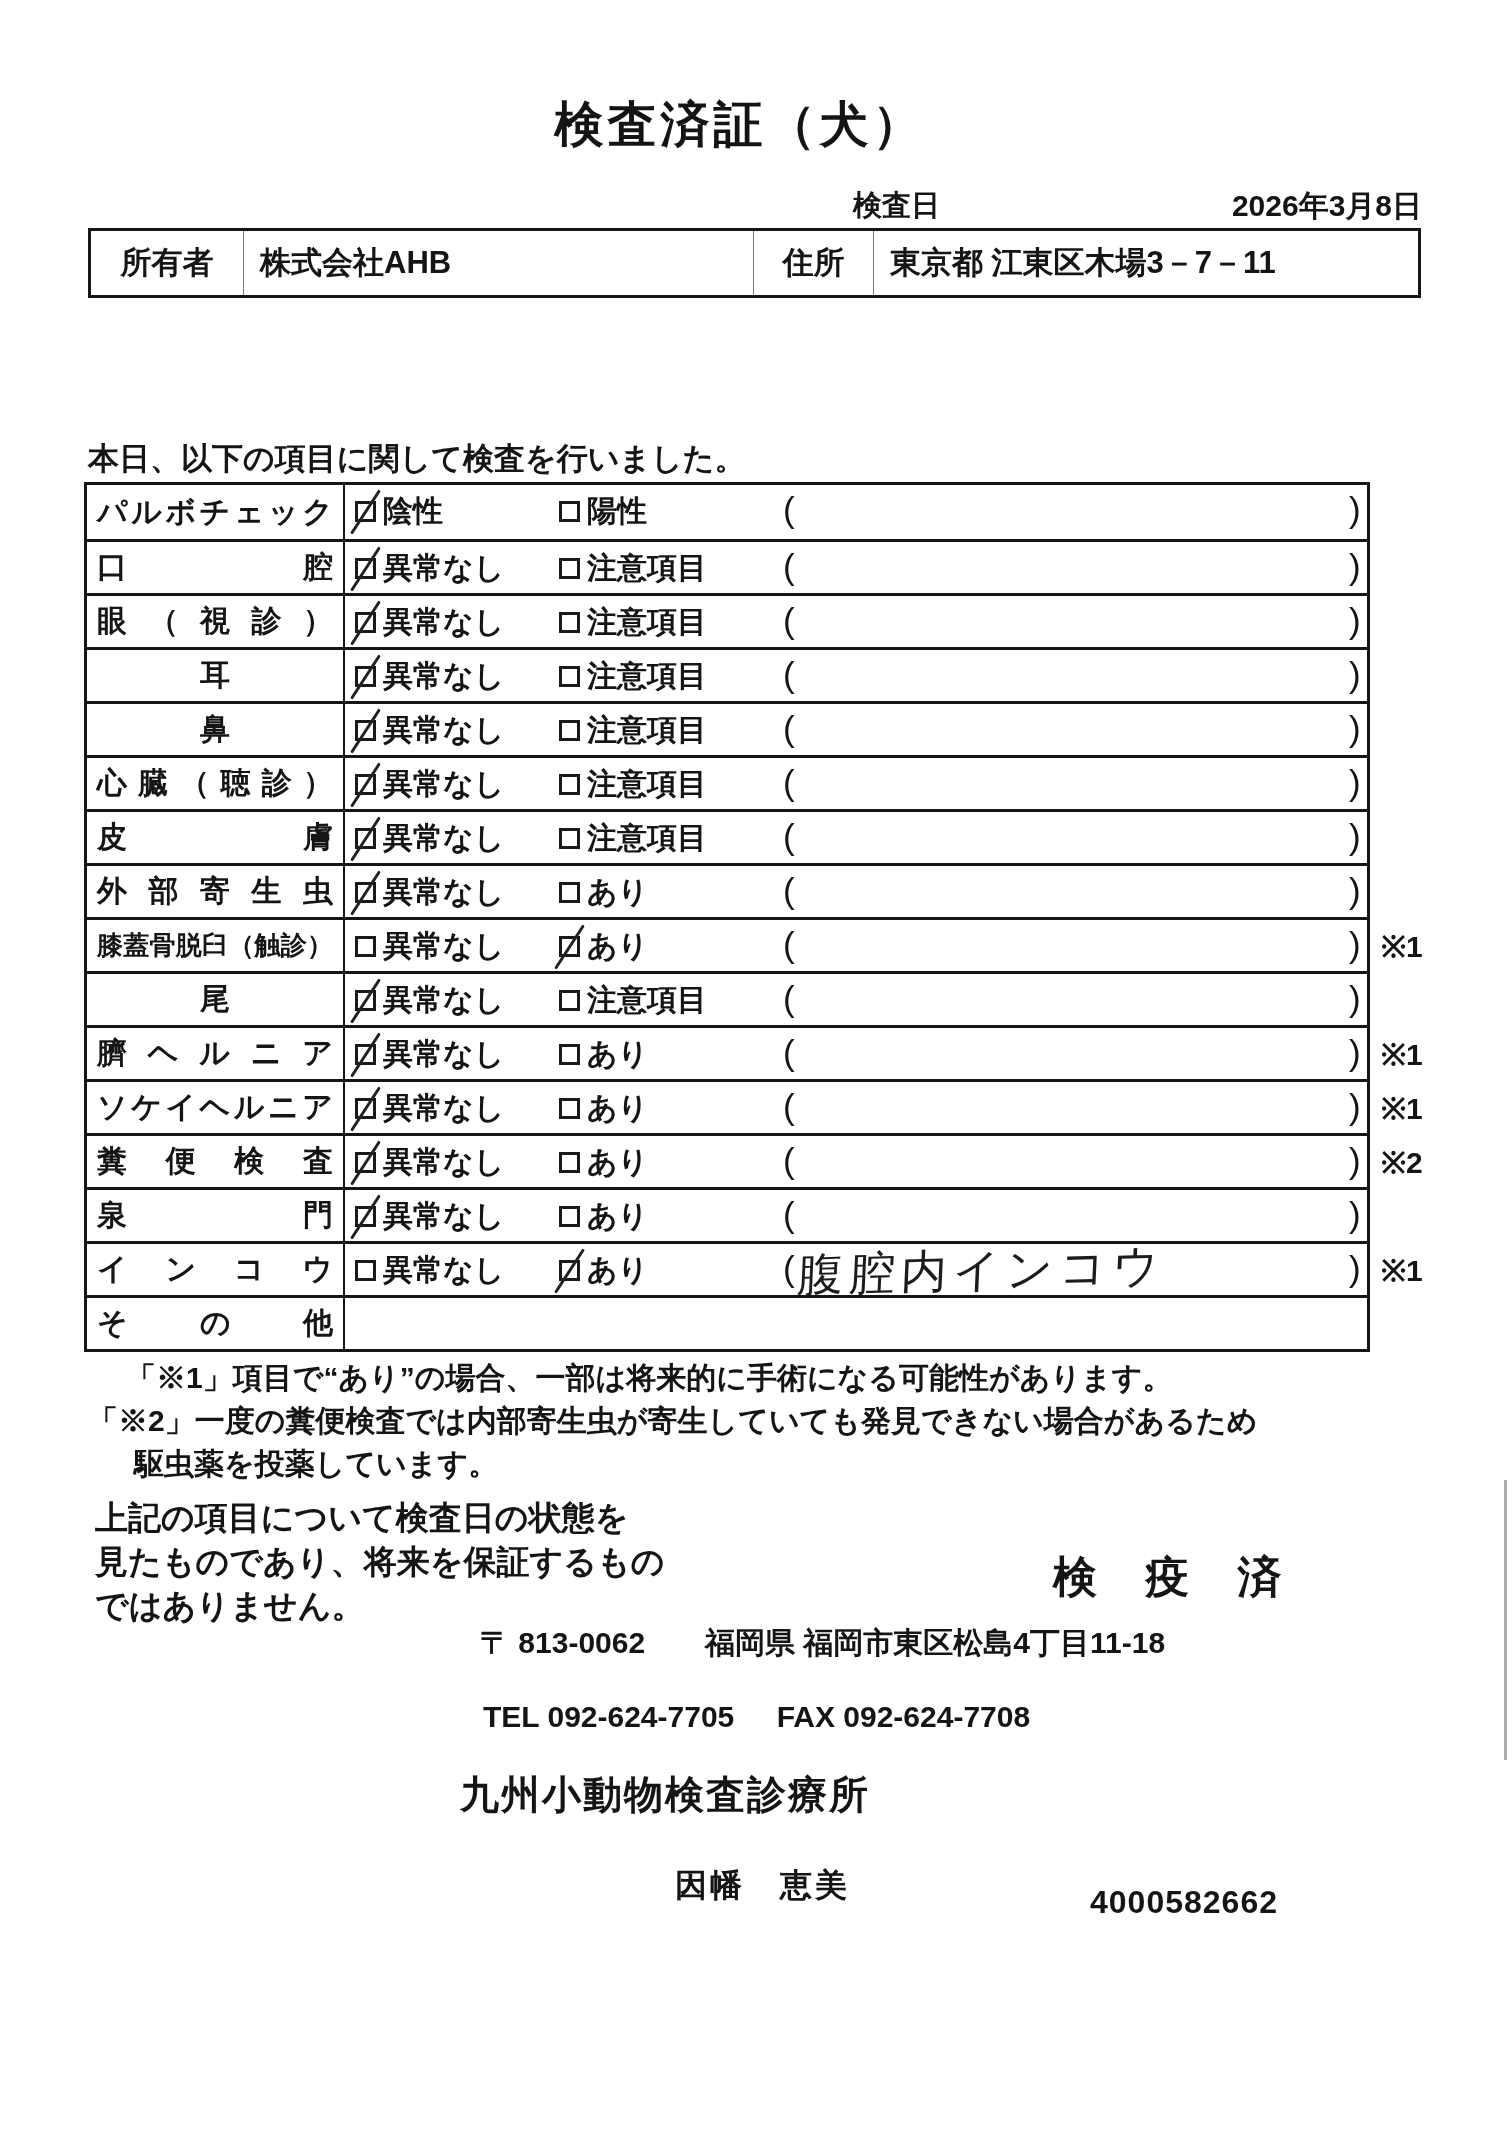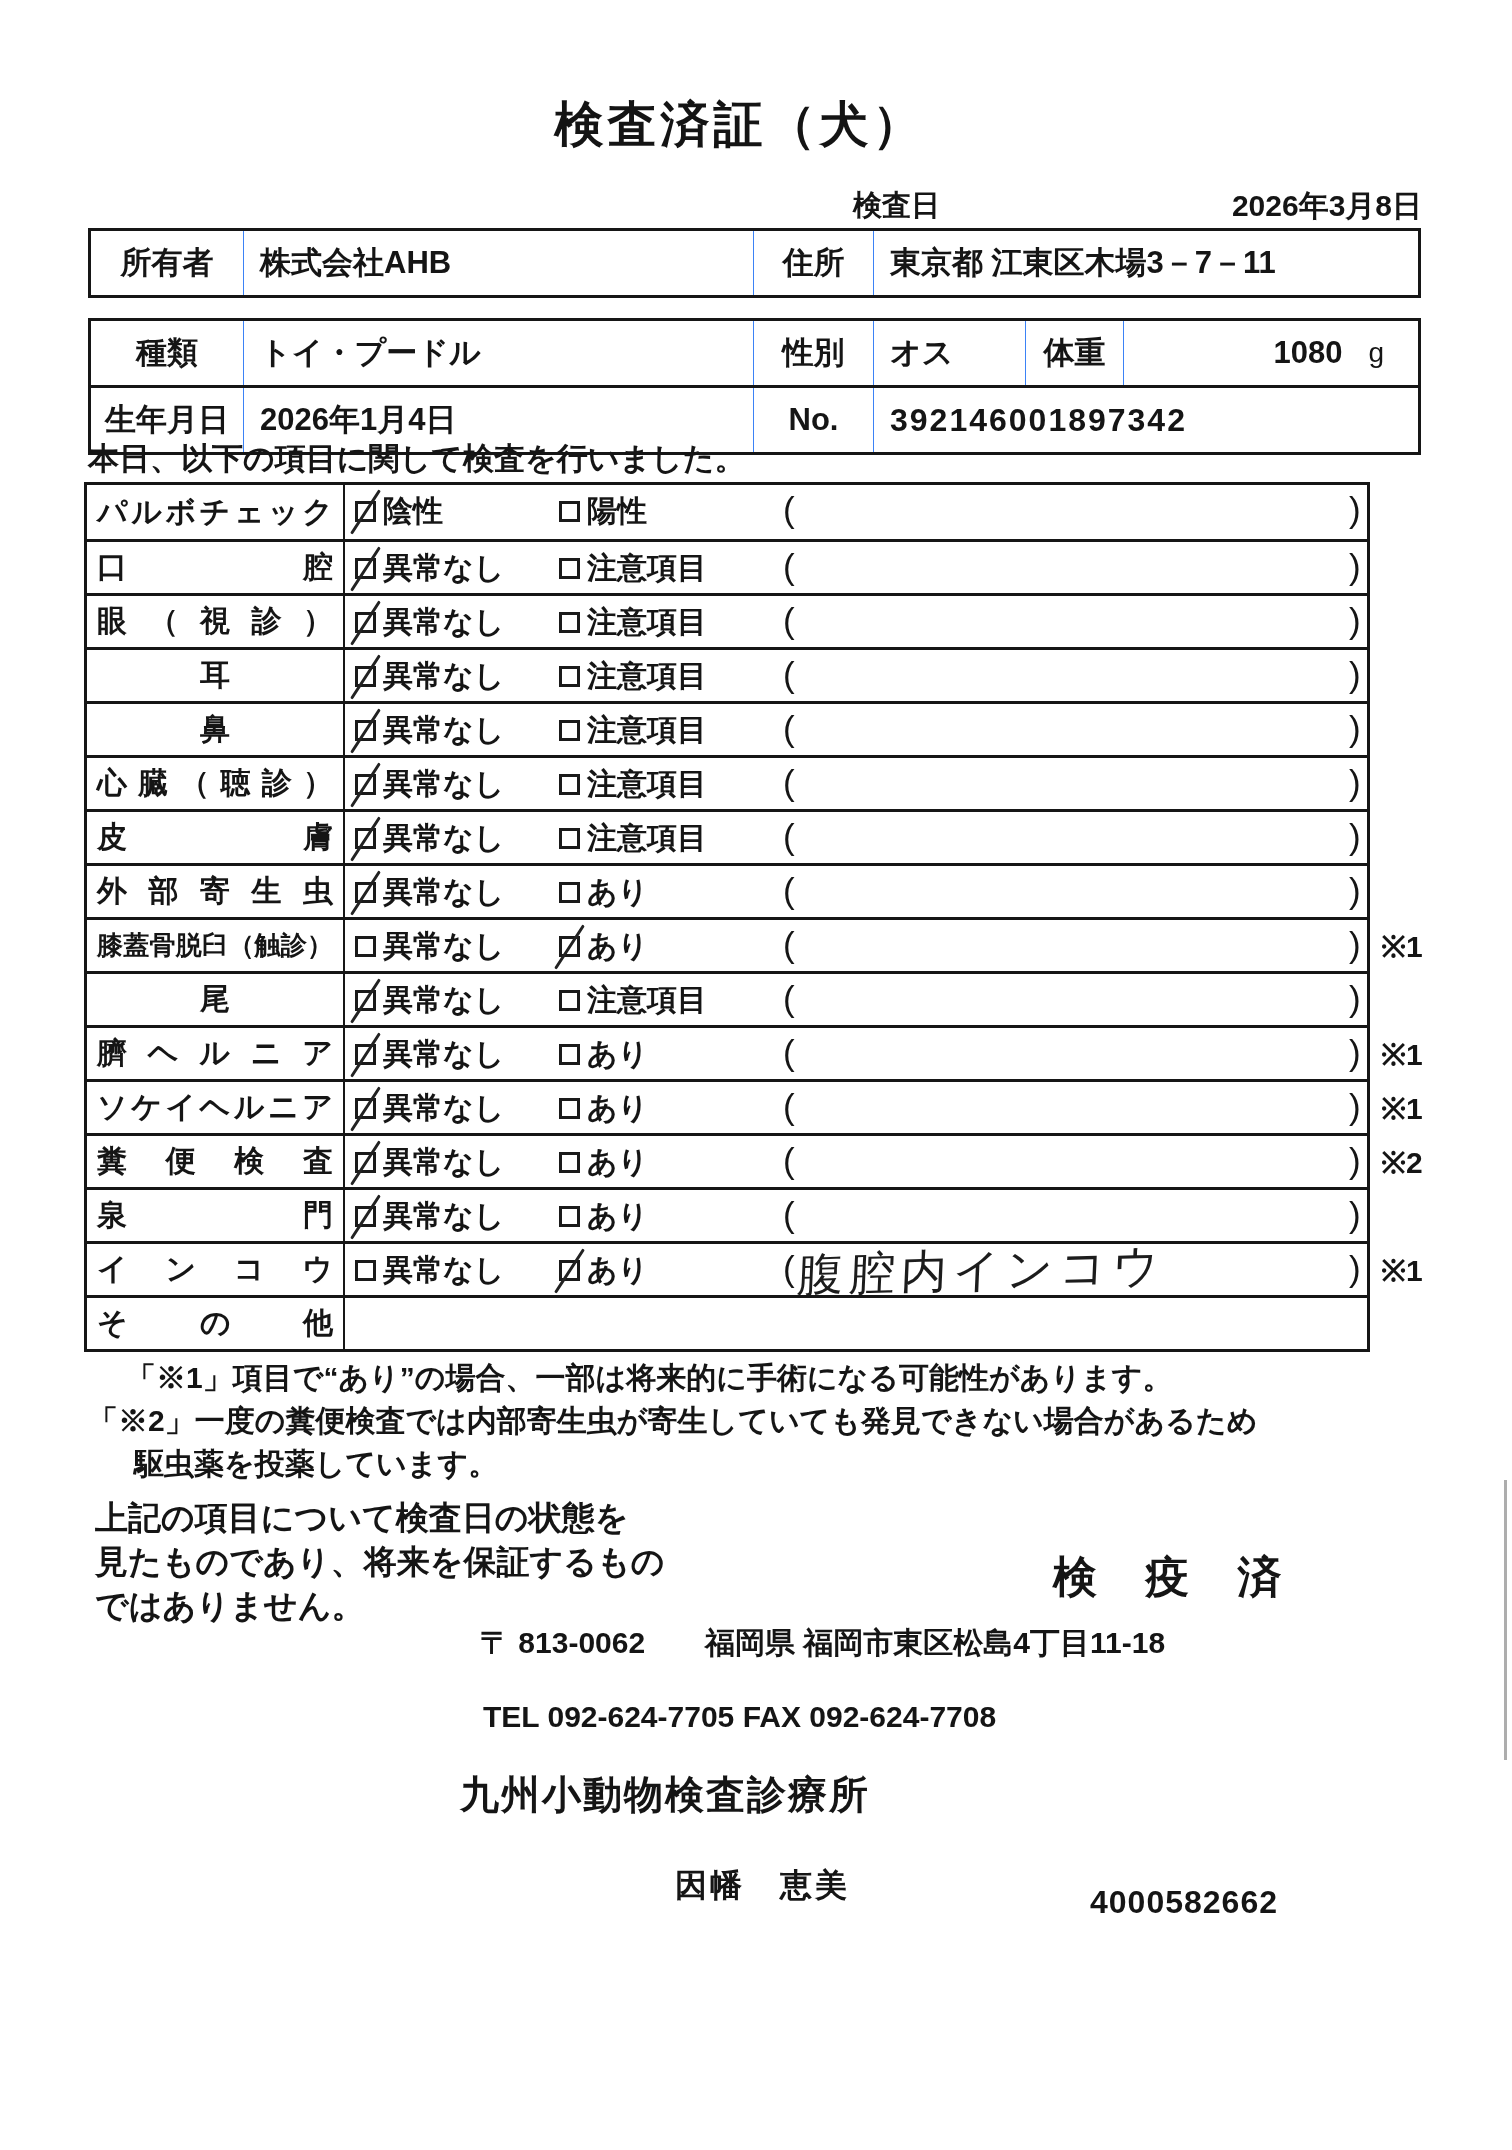--- a/index.html
+++ b/index.html
@@ -103,21 +103,21 @@
   .disc-1 { top:1496px; }
   .disc-2 { top:1540px; }
   .disc-3 { top:1584px; }
 
   .stamp { left:1053px; top:1548px; font-size:44px; font-weight:600; letter-spacing:18px; white-space:nowrap; }
 
   
   .postal { left:480px; top:1623px; font-size:30px; font-weight:700; }
   .clinic-address { left:705px; top:1623px; font-size:30px; font-weight:600; }
   .tel-line { left:483px; top:1700px; font-size:30px; font-weight:600; }
-  .fax-part { }
+  .fax-part { margin-left:34px; }
   .clinic-name { left:460px; top:1768px; font-size:39px; font-weight:600; letter-spacing:2px; }
   .inspector { left:675px; top:1818px; font-size:32px; font-weight:600; letter-spacing:3px;margin-top:46px; }
   .serial { left:1090px; top:1884px; font-size:32px; font-weight:600; letter-spacing:1px; }
 
   .scan-edge { left:1504px; top:1480px; width:3px; height:280px; background:#777; opacity:.6; }
 </style>
 </head>
 <body>
 
 <div class="page">
@@ -129,39 +129,20 @@
 
   <div class="abs info-table owner-table">
     <div class="trow owner-cols">
       <div class="tcell tc-center">所有者</div>
       <div class="tcell tc-left">株式会社AHB</div>
       <div class="tcell tc-center">住所</div>
       <div class="tcell tc-left">東京都 江東区木場3－7－11</div>
     </div>
   </div>
 
-  <div class="abs info-table animal-table">
-    <div class="trow animal-cols-1">
-      <div class="tcell tc-center">種類</div>
-      <div class="tcell tc-left">トイ・プードル</div>
-      <div class="tcell tc-center">性別</div>
-      <div class="tcell tc-left">オス</div>
-      <div class="tcell tc-center">体重</div>
-      <div class="tcell weight-cell">
-        <span>1080</span>
-        <span class="weight-unit">g</span>
-      </div>
-    </div>
-    <div class="trow animal-cols-2">
-      <div class="tcell tc-center">生年月日</div>
-      <div class="tcell tc-left">2026年1月4日</div>
-      <div class="tcell tc-center">No.</div>
-      <div class="tcell tc-left no-value">392146001897342</div>
-    </div>
-  </div>
 
   <div class="abs intro-line">本日、以下の項目に関して検査を行いました。</div>
 
   <div class="abs check-table">
       <div class="crow">
         <div class="clabel">
           <span>パ</span>
           <span>ル</span>
           <span>ボ</span>
           <span>チ</span>

